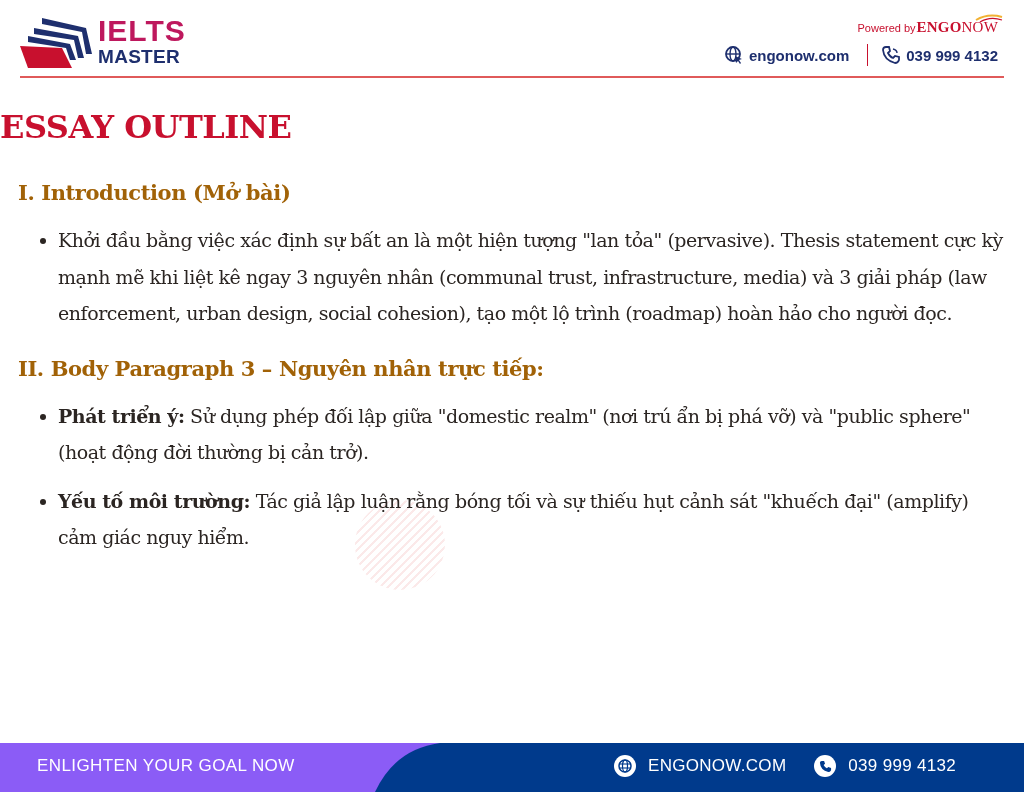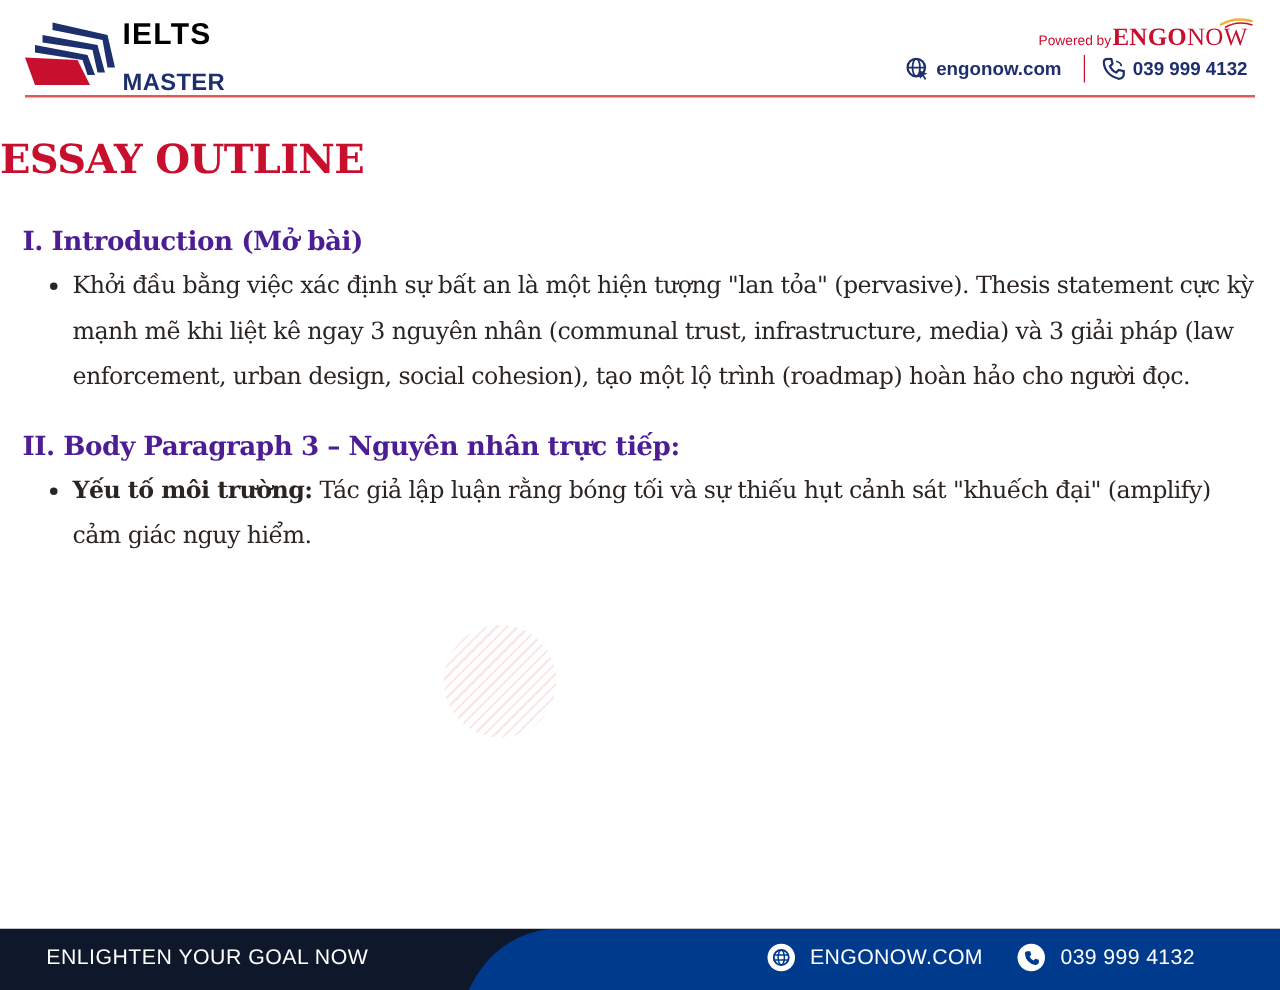--- a/index.html
+++ b/index.html
@@ -4,51 +4,51 @@
 <style>
   * { box-sizing: border-box; margin: 0; padding: 0; }
   html, body { width: 1024px; height: 792px; background: #ffffff; overflow: hidden; }
   body { position: relative; font-family: "DejaVu Serif", "Liberation Serif", serif; color: #2b2522; }
 
   
   .header { position: absolute; left: 0; top: 0; width: 1024px; height: 80px; }
   .logo { position: absolute; left: 20px; top: 14px; width: 160px; height: 56px; }
   .logo svg { position: absolute; left: 0; top: 0; }
   .logo-text { position: absolute; left: 78px; top: 2px; font-family: "Liberation Sans", sans-serif; font-weight: bold; line-height: 1; }
-  .logo-ielts { color: #000000; font-size: 24px; letter-spacing: 1px; }
-  .logo-master { color: #1e2f6e; font-size: 19px; margin-top: 17px; letter-spacing: 0.3px; }
+  .logo-ielts { color: #be185d; font-size: 30px; letter-spacing: 1px; }
+  .logo-master { color: #1e2f6e; font-size: 19px; margin-top: 1px; letter-spacing: 0.3px; }
 
   .powered { position: absolute; right: 26px; top: 19px; font-family: "Liberation Sans", sans-serif; font-size: 11px; color: #c8102e; display: flex; align-items: baseline; gap: 1px; }
-  .powered b { font-family: "Liberation Serif", serif; font-size: 20px; font-weight: bold; letter-spacing: 0.2px; }
+  .powered b { font-family: "Liberation Serif", serif; font-size: 15px; font-weight: bold; letter-spacing: 0.2px; }
   .powered .now { font-weight: normal; }
   .powered-swoosh { position: absolute; right: -6px; top: -8px; }
 
   .contact-row { position: absolute; right: 26px; top: 44px; display: flex; align-items: center; font-family: "Liberation Sans", sans-serif; font-weight: bold; font-size: 15px; color: #1e2f6e; }
   .contact-item { display: flex; align-items: center; gap: 6px; }
   .divider-v { width: 1px; height: 22px; background: #c8102e; margin: 0 14px 0 18px; }
   .header-rule { position: absolute; left: 20px; right: 20px; top: 76px; height: 1.5px; background: #e05a5a; }
 
   
   .title { position: absolute; left: 0; width: 1024px; top: 108px; text-align: left; font-family: "DejaVu Serif", serif; font-weight: bold; font-size: 32px; color: #c8102e; letter-spacing: -0.5px; }
 
   
   .content { position: absolute; left: 18px; top: 176px; width: 990px; }
-  .section-heading { font-family: "DejaVu Serif", serif; font-weight: bold; font-size: 21px; color: #4c1d95; line-height: 34px; letter-spacing: -0.4px; }
+  .section-heading { font-family: "DejaVu Serif", serif; font-weight: bold; font-size: 21px; color: #a16207; line-height: 34px; letter-spacing: -0.4px; }
   .bullets { list-style: none; margin-left: 22px; }
-  .bullets li { position: relative; padding-left: 18px; font-size: 19px; line-height: 36.5px; letter-spacing: -0.45px; color: #2b2522; }
+  .bullets li { position: relative; padding-left: 18px; font-size: 19px; line-height: 36.5px; letter-spacing: -0.45px; color: #2b2522; margin-top: 12px; }
   .bullets li::before { content: ""; position: absolute; left: 0; top: 16px; width: 6px; height: 6px; border-radius: 50%; background: #2b2522; }
   .bullets li b { font-weight: bold; }
   .section-1 { margin-bottom: 20px; }
 
   
   .watermark { position: absolute; left: 355px; top: 500px; width: 90px; height: 90px; border-radius: 50%;
     background: repeating-linear-gradient(135deg, rgba(232,120,120,0.16) 0 2px, rgba(255,255,255,0) 2px 6px); pointer-events: none; }
 
   
-  .footer { position: absolute; left: 0; top: 743px; width: 1024px; height: 49px; background: #0f172a; overflow: hidden; }
+  .footer { position: absolute; left: 0; top: 743px; width: 1024px; height: 49px; background: #8b5cf6; overflow: hidden; }
   .footer-blue { position: absolute; left: 0; top: 0; width: 1024px; height: 49px; }
   .footer-slogan { position: absolute; left: 37px; top: 13px; font-family: "Liberation Sans", sans-serif; font-size: 17px; color: #ffffff; letter-spacing: 0.4px; }
   .footer-contacts { position: absolute; left: 614px; top: 12px; display: flex; align-items: center; font-family: "Liberation Sans", sans-serif; font-size: 17px; color: #ffffff; letter-spacing: 0.3px; }
   .footer-item { display: flex; align-items: center; gap: 12px; }
   .footer-item + .footer-item { margin-left: 28px; }
   .circle-icon { width: 22px; height: 22px; border-radius: 50%; background: #ffffff; display: flex; align-items: center; justify-content: center; }
 </style>
 </head>
 <body>
 
@@ -108,20 +108,21 @@
   <div class="section-1">
     <h2 class="section-heading">I. Introduction (Mở bài)</h2>
     <ul class="bullets">
       <li><span>Khởi đầu bằng việc xác định sự bất an là một hiện tượng "lan tỏa" (pervasive). Thesis statement cực kỳ mạnh mẽ khi liệt kê ngay 3 nguyên nhân (communal trust, infrastructure, media) và 3 giải pháp (law enforcement, urban design, social cohesion), tạo một lộ trình (roadmap) hoàn hảo cho người đọc.</span></li>
     </ul>
   </div>
 
   <div>
     <h2 class="section-heading">II. Body Paragraph 3 – Nguyên nhân trực tiếp:</h2>
     <ul class="bullets">
+      <li><b>Phát triển ý:</b><span> Sử dụng phép đối lập giữa "domestic realm" (nơi trú ẩn bị phá vỡ) và "public sphere" (hoạt động đời thường bị cản trở).</span></li>
       <li><b>Yếu tố môi trường:</b><span> Tác giả lập luận rằng bóng tối và sự thiếu hụt cảnh sát "khuếch đại" (amplify) cảm giác nguy hiểm.</span></li>
     </ul>
   </div>
 </div>
 
 <div class="footer">
   <svg class="footer-blue" width="1024" height="49" viewBox="0 0 1024 49">
     <path d="M375,49 Q395,6 440,0 L1024,0 L1024,49 Z" fill="#003a8c"></path>
   </svg>
   <div class="footer-slogan">ENLIGHTEN YOUR GOAL NOW</div>

